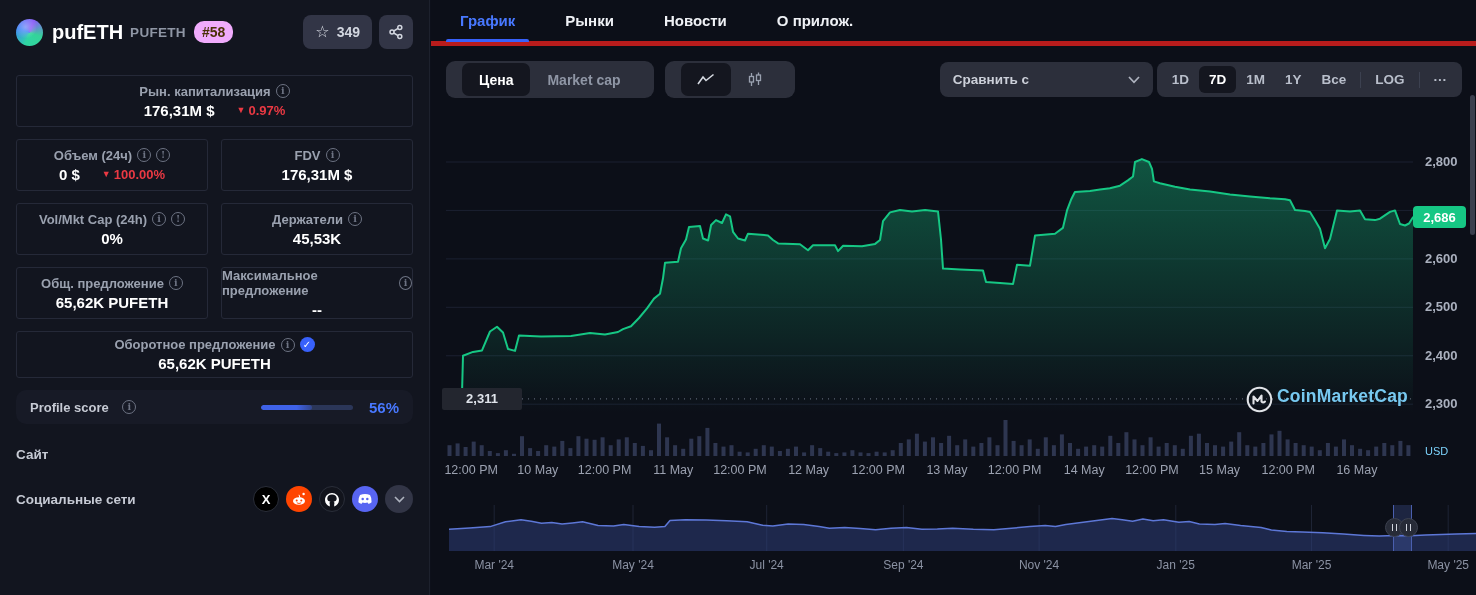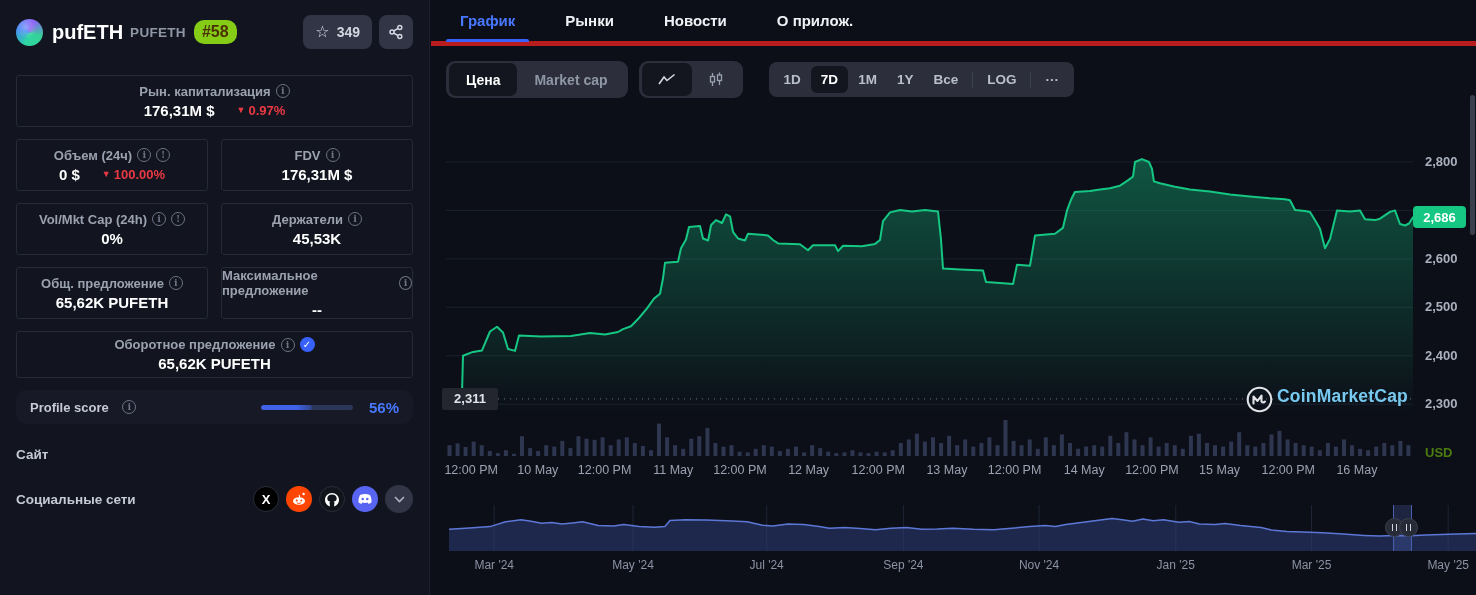--- a/index.html
+++ b/index.html
@@ -7,21 +7,21 @@
   body { background:#0d101a; font-family:"Liberation Sans","DejaVu Sans",sans-serif; color:#fff; position:relative; }
 
   
   .left { position:absolute; left:0; top:0; width:430px; height:595px; background:#12151f; border-right:1px solid #1d212d; padding:14px 16px 0 16px; }
   .coin-head { display:flex; align-items:center; height:36px; }
   .coin-logo { width:27px; height:27px; border-radius:50%; flex:0 0 27px;
     background: radial-gradient(circle at 35% 30%, rgba(255,255,255,.35), transparent 45%),
       conic-gradient(from 200deg, #2fd6a3, #3b82f6, #8b5cf6, #34d399, #2fd6a3); }
   .coin-name { font-size:20px; font-weight:bold; margin-left:9px; }
   .coin-symbol { font-size:13.5px; color:#8f96a5; font-weight:600; margin-left:7px; letter-spacing:.3px; }
-  .rank-badge { background:#84cc16; color:#4a3005; font-size:16px; font-weight:bold; border-radius:10px; padding:3px 8px; margin-left:8px; }
+  .rank-badge { background:#f0abfc; color:#4a3005; font-size:14px; font-weight:bold; border-radius:10px; padding:3px 8px; margin-left:8px; }
   .btn-star { margin-left:auto; display:flex; align-items:center; gap:7px; background:#323546; border:none; border-radius:8px; height:34px; padding:0 12px; color:#d3d7e0; font-size:14px; font-weight:600; cursor:pointer; font-family:inherit; }
   .star-ic { font-size:16px; line-height:1; color:#d3d7e0; }
   .btn-share { margin-left:7px; width:34px; height:34px; background:#323546; border:none; border-radius:8px; display:flex; align-items:center; justify-content:center; cursor:pointer; }
   .price-row { margin-top:13px; display:flex; align-items:baseline; gap:12px; }
   .price { font-size:34px; font-weight:bold; letter-spacing:-.5px; }
   .chg { font-size:14px; font-weight:bold; display:flex; align-items:center; gap:4px; }
   .chg.up { color:#16c784; }
   .tri { font-size:9px; }
   .red { color:#ea3943; }
 
@@ -53,39 +53,39 @@
   .soc.discord { background:#5865f2; }
 
   
   .right { position:absolute; left:431px; top:0; width:1045px; height:595px; background:#0c0f18; }
   .tabs { height:46px; border-bottom:5px solid #b91c1c; display:flex; align-items:stretch; padding-left:15px; }
   .tab { display:flex; align-items:center; padding:0 14px; font-size:15px; font-weight:bold; color:#eff1f5; cursor:pointer; position:relative; margin-right:22px; }
   .tab.active { color:#4878ff; }
   .tab.active::after { content:""; position:absolute; left:0; right:0; bottom:-1px; height:3px; background:#3861fb; border-radius:2px 2px 0 0; }
 
   .controls { position:absolute; left:15px; top:61px; right:14px; height:37px; display:flex; align-items:center; }
-  .tgroup { background:#2c2f3b; border-radius:9px; height:37px; display:flex; align-items:center; padding:3px; }
+  .tgroup { background:#2c2f3b; border-radius:9px; height:37px; display:flex; align-items:center; padding:16px; }
   .tchip { height:33px; display:flex; align-items:center; padding:0 17px; border-radius:7px; font-size:14px; font-weight:bold; color:#8f96a5; cursor:pointer; border:none; background:transparent; font-family:inherit; }
   .tchip.active { background:#14161f; color:#fff; }
   .tgroup.icons { margin-left:11px; }
   .tchip.ic { padding:0 16px; }
   .compare { margin-left:auto; width:213px; height:35px; background:#2c2f3b; border:none; border-radius:8px; display:flex; align-items:center; padding:0 13px; color:#ccd0d9; font-size:13.5px; font-weight:600; cursor:pointer; font-family:inherit; }
   .compare svg { margin-left:auto; }
-  .ranges { margin-left:26px; background:#2c2f3b; border-radius:8px; height:35px; display:flex; align-items:center; padding:8px 5px; }
+  .ranges { margin-left:4px; background:#2c2f3b; border-radius:8px; height:35px; display:flex; align-items:center; padding:8px 5px; }
   .rb { border:none; background:transparent; color:#b9bfcb; font-size:13.5px; font-weight:bold; padding:0 10px; height:27px; border-radius:6px; cursor:pointer; font-family:inherit; }
   .rb.active { background:#14161f; color:#fff; }
   .vsep { width:1px; height:16px; background:#3c4150; margin:0 4px; }
 
   
   .chart { position:absolute; left:15px; top:110px; width:1031px; height:372px; }
   .chart svg { position:absolute; left:0; top:0; }
   .y-tick { position:absolute; left:979px; font-size:13px; color:#aab0be; font-weight:600; }
-  .usd-lab { position:absolute; left:979px; top:335px; font-size:13px; color:#4d7c0f; font-weight:bold; }
+  .usd-lab { position:absolute; left:979px; top:335px; font-size:11px; color:#7dd3fc; font-weight:normal; }
   .price-badge { position:absolute; left:967px; width:53px; height:22px; background:#16c784; border-radius:4px; color:#fff; font-size:13px; font-weight:bold; display:flex; align-items:center; justify-content:center; }
-  .low-pill { position:absolute; left:-4px; width:56px; height:22px; background:#23262f; border-radius:2px; color:#dfe3ea; font-size:13px; font-weight:600; display:flex; align-items:center; justify-content:center; }
+  .low-pill { position:absolute; left:-4px; width:80px; height:22px; background:#23262f; border-radius:2px; color:#dfe3ea; font-size:13px; font-weight:600; display:flex; align-items:center; justify-content:center; }
   .x-tick { position:absolute; top:353px; transform:translateX(-50%); font-size:12.5px; color:#9ba1b0; white-space:nowrap; }
   .watermark { position:absolute; left:800px; top:276px; display:flex; align-items:center; gap:9px; opacity:.95; }
   .watermark span { font-size:17.5px; font-weight:bold; color:#7dd3fc; letter-spacing:.2px;margin-left:31px; }
 
   
   .overview { position:absolute; left:18px; top:505px; width:1028px; height:78px; }
   .ov-lab { position:absolute; top:53px; transform:translateX(-50%); font-size:12px; color:#8b92a3; white-space:nowrap; }
   .sel { position:absolute; left:944px; top:0; width:19px; height:46px; background:rgba(93,119,214,.22); border-left:1px solid #4a5fae; border-right:1px solid #4a5fae; }
   .handle { position:absolute; top:13px; width:19px; height:19px; border-radius:50%; background:#272b37; border:1px solid #3c414f; display:flex; align-items:center; justify-content:center; gap:2.5px; cursor:ew-resize; }
   .handle i { display:block; width:1.5px; height:7px; background:#cfd3dc; }
@@ -279,20 +279,26 @@
       </button>
       <button class="tchip ic">
         <svg width="16" height="15" viewBox="0 0 16 15" fill="none" stroke="#9aa1b0" stroke-width="1.3">
             <line x1="4.5" y1="1" x2="4.5" y2="14"></line>
             <rect x="2.5" y="4.5" width="4" height="5.5" fill="#2c2f3b"></rect>
             <line x1="11.5" y1="0.5" x2="11.5" y2="13"></line>
             <rect x="9.5" y="3" width="4" height="5.5" fill="#2c2f3b"></rect>
           </svg>
       </button>
     </div>
+    <button class="compare">
+      <span>Сравнить с</span>
+      <svg width="12" height="8" viewBox="0 0 12 8" fill="none" stroke="#aeb3bf" stroke-width="1.7">
+          <polyline points="1,1 6,6.3 11,1"></polyline>
+        </svg>
+    </button>
     <div class="ranges">
       <button class="rb">1D</button>
       <button class="rb active">7D</button>
       <button class="rb">1M</button>
       <button class="rb">1Y</button>
       <button class="rb">Все</button>
       <span class="vsep"></span>
       <button class="rb">LOG</button>
       <span class="vsep"></span>
       <button class="rb">···</button>

